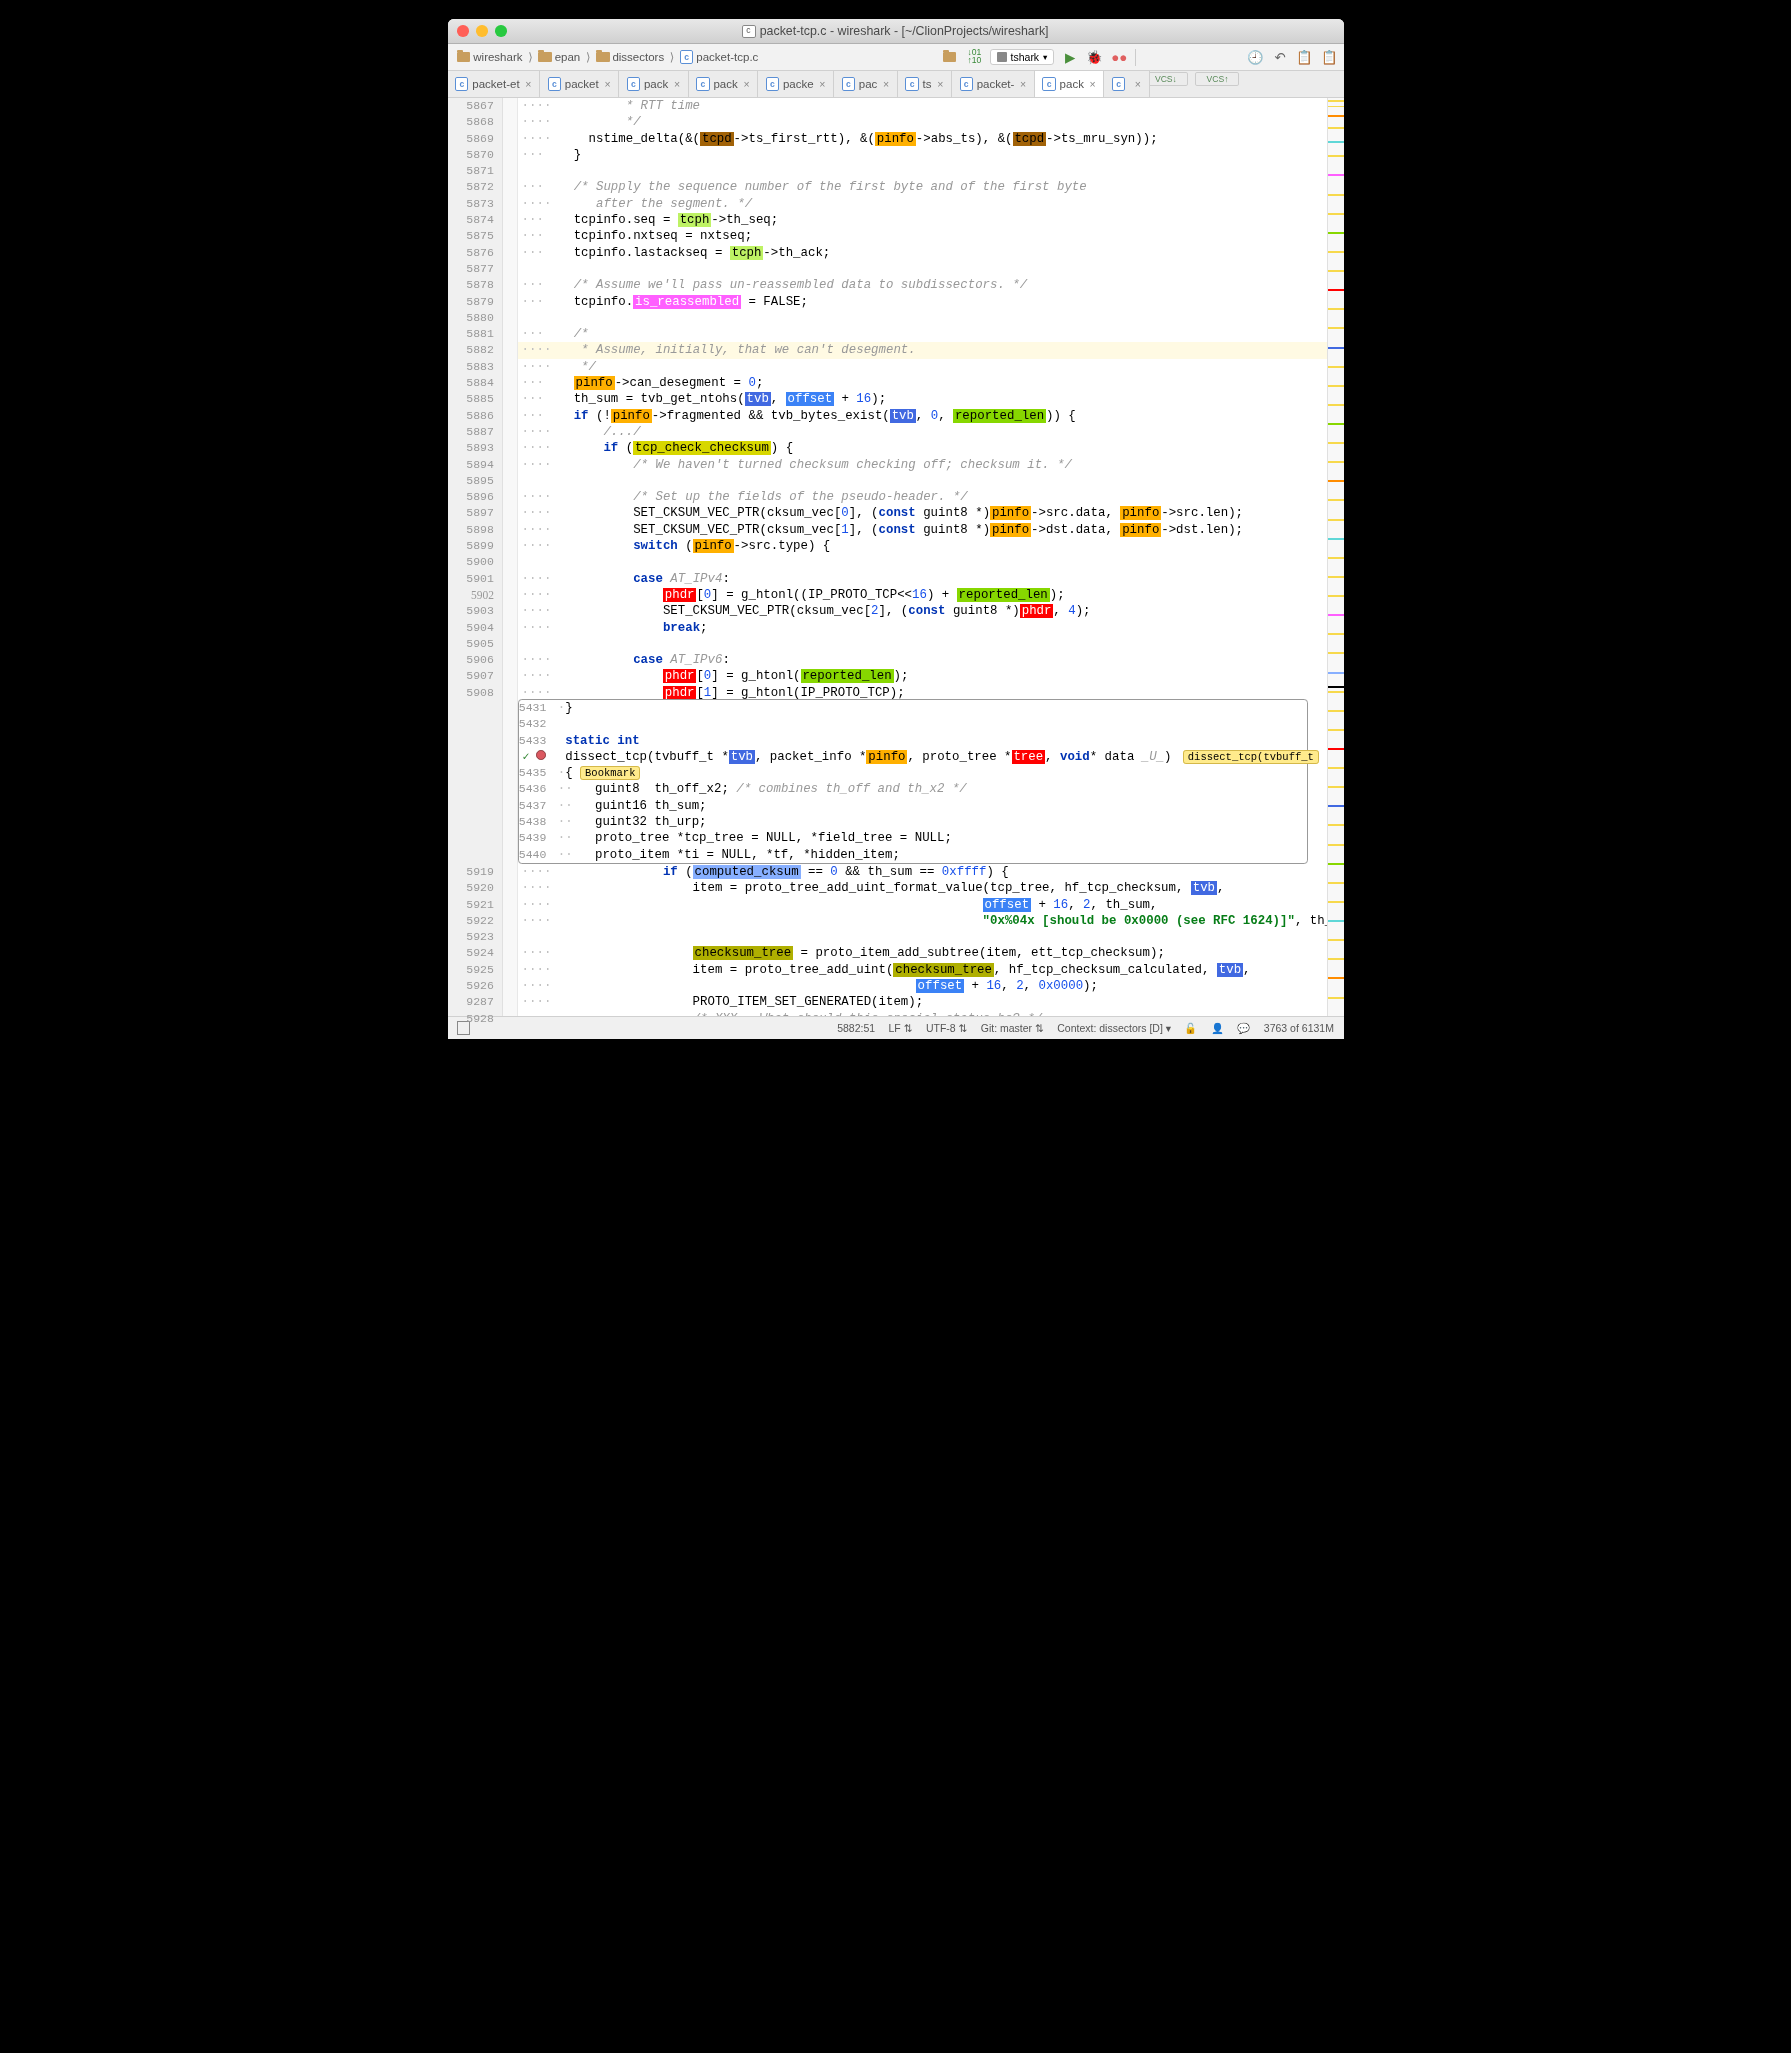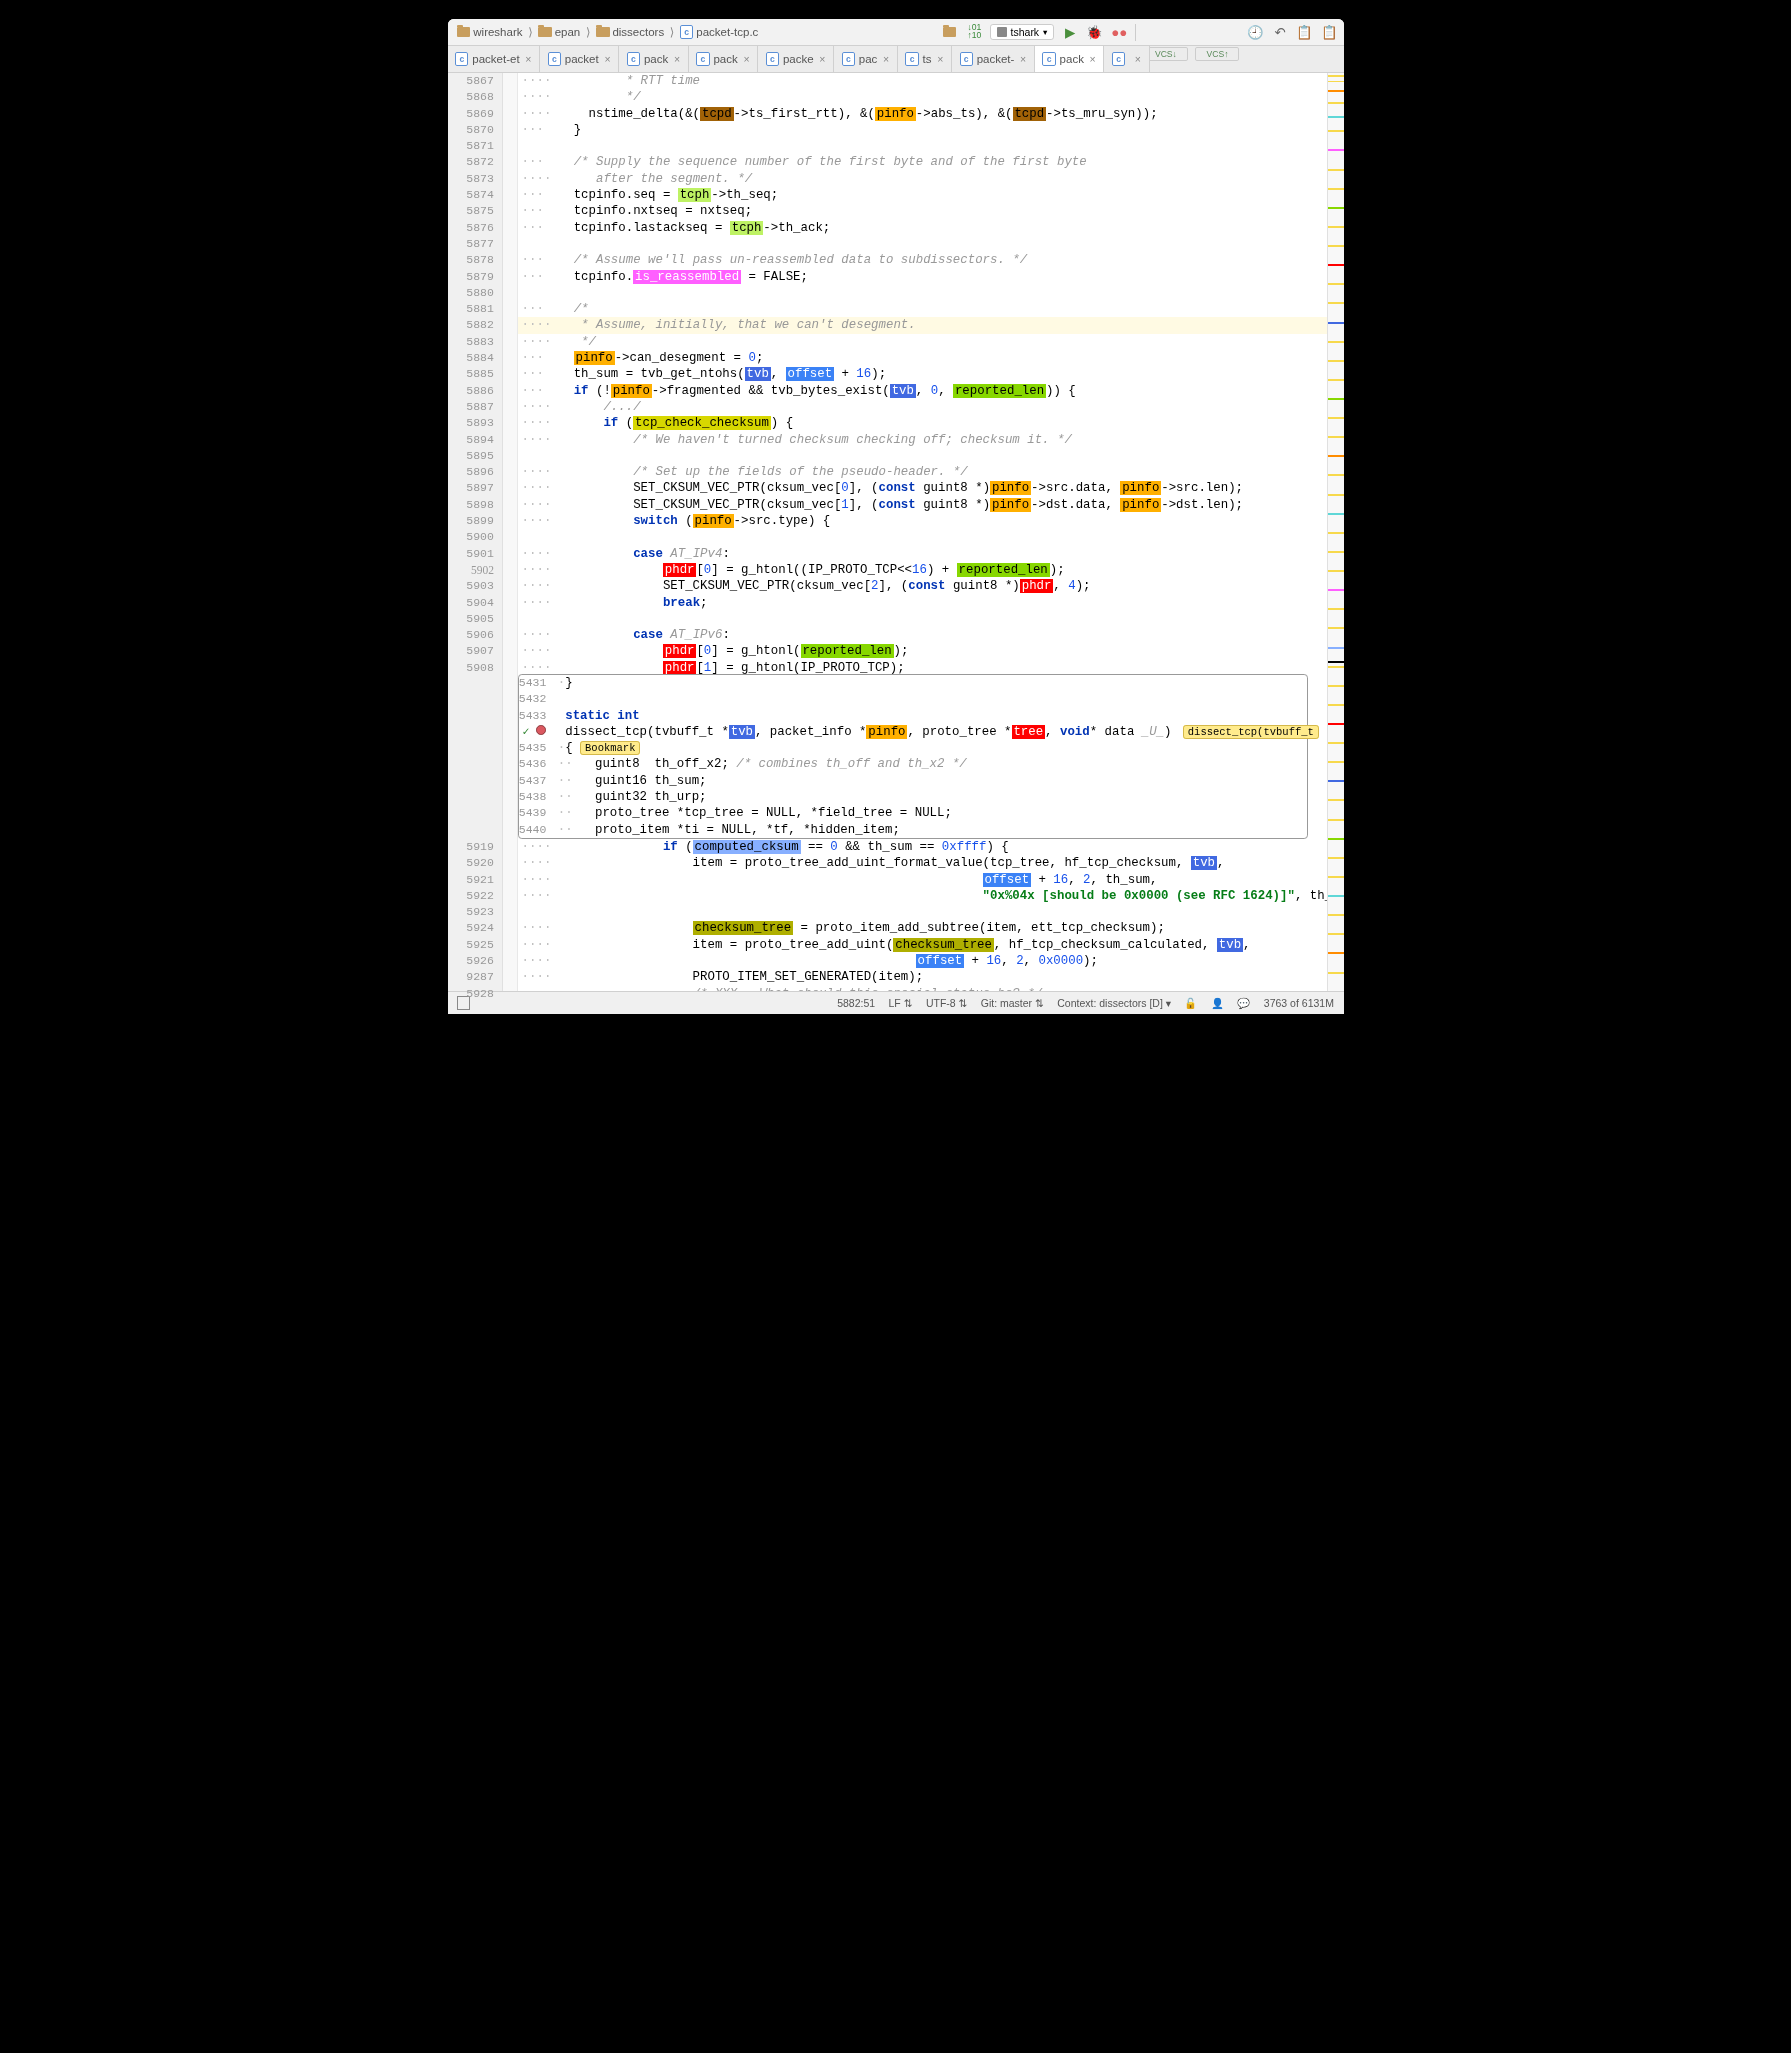--- a/index.html
+++ b/index.html
@@ -61,20 +61,28 @@
 .statusbar { height: 23px; background: #f0f0f0; border-top: 1px solid #d0d0d0; display: flex; align-items: center; padding: 0 9.6px; font-family: -apple-system, sans-serif; font-size: 10.5px; color: #555; gap: 13.4px; }
 .sb-spacer { flex: 1; }
 .sb-icon { width: 13.4px; height: 13.4px; display: inline-block; }
 .bp { width: 9.6px; height: 9.6px; background: #db5860; border-radius: 50%; border: 1px solid #8b3a3e; display: inline-block; }
 .checkmark { color: #3a8a3a; font-weight: bold; }
 </style>
 </head>
 <body>
 
 <div class="window">
+  <div class="titlebar">
+    <div class="traffic">
+      <div class="tl red"></div>
+      <div class="tl yellow"></div>
+      <div class="tl green"></div>
+    </div>
+    <div class="title"><span class="ficon"></span><span>packet-tcp.c - wireshark - [~/ClionProjects/wireshark]</span></div>
+  </div>
 
   <div class="toolbar">
     <div class="breadcrumb" id="breadcrumb">
         <div class="bc-item">
           <div class="folder-icon"></div>
           <span>wireshark</span>
         </div>
         <span class="bc-sep">⟩</span>
         <div class="bc-item">
           <div class="folder-icon"></div>

